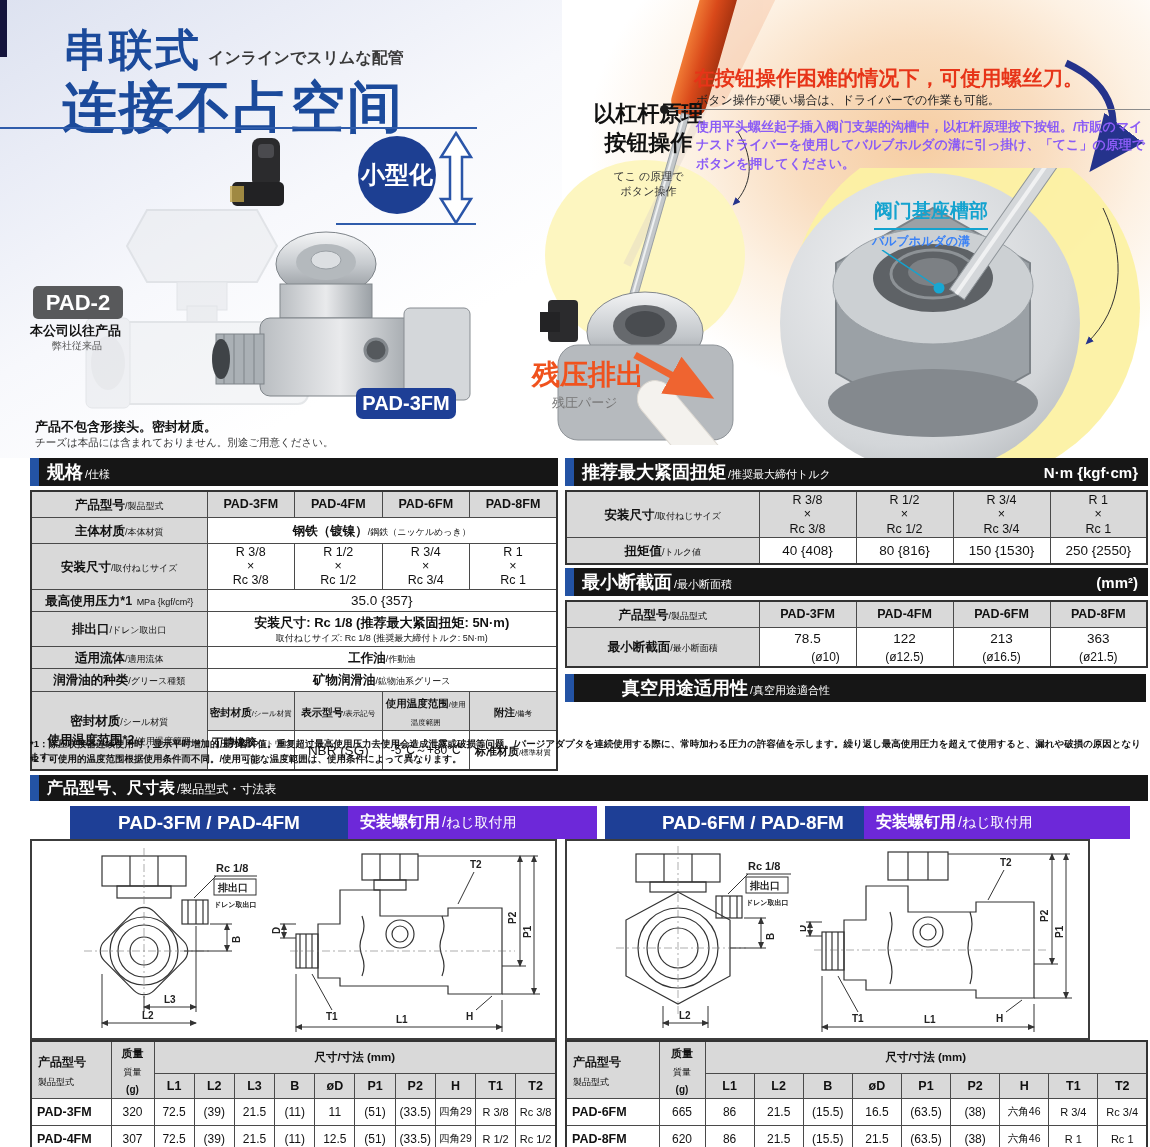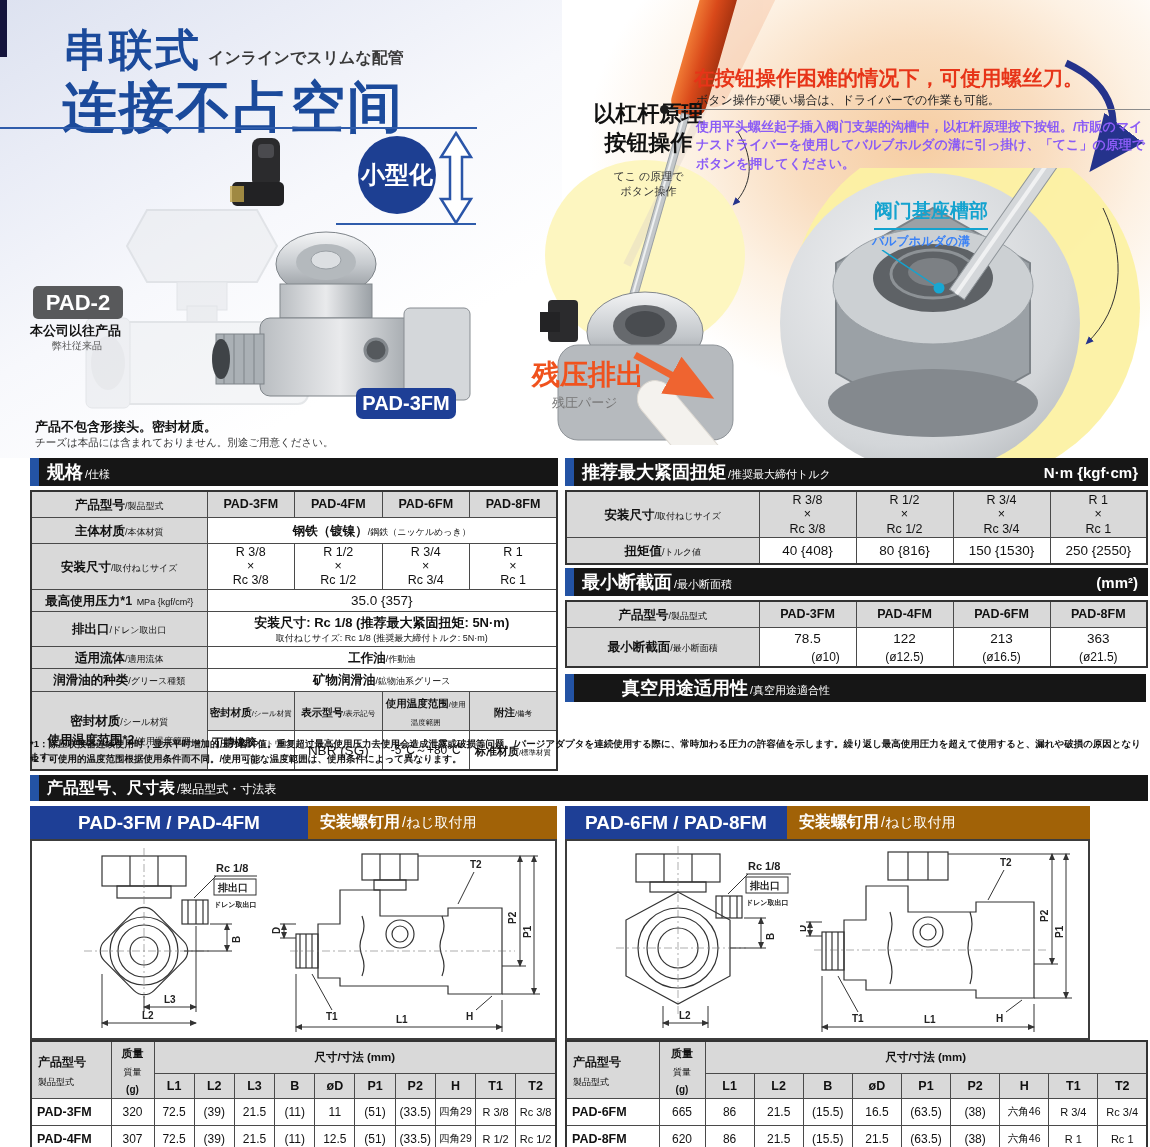--- a/index.html
+++ b/index.html
@@ -29,21 +29,21 @@
   table{border-collapse:collapse;table-layout:fixed;width:100%;}
   table.grid{border:2px solid #333;}
   table.grid td{border:1px solid #4a4a4a;text-align:center;vertical-align:middle;padding:1px 2px;}
   td.lbl{background:#d9d9d9;text-align:left;padding-left:7px;}
   td.hdc{background:#d9d9d9;}
   .cn{font-weight:bold;font-size:12.5px;}
   .jp{font-size:9px;font-weight:normal;}
   .val{font-size:13.5px;}
   .val-s{font-size:9px;display:block;}
   .thread{font-size:12.5px;line-height:1.15;}
-  .panelbar{background:#a16207;color:#fff;display:flex;align-items:center;box-sizing:border-box;}
+  .panelbar{background:#6d28d9;color:#fff;display:flex;align-items:center;box-sizing:border-box;margin-left:40px;}
   .panelbar .pbadge{background:#1e3f96;height:100%;display:flex;align-items:center;justify-content:center;
     font-weight:bold;font-size:19px;flex:0 0 auto;}
   .panelbar .pt1{font-weight:bold;font-size:16px;margin-left:12px;}
   .panelbar .pt2{font-size:14px;margin-left:2px;}
   .drawbox{border:2px solid #3c3c3c;background:#fff;box-sizing:border-box;}
   .foot{font-size:9.5px;font-weight:600;line-height:1.4;color:#111;}
   svg text{font-family:"Liberation Sans","DejaVu Sans",sans-serif;font-weight:bold;fill:#222;}
   .dimline{stroke:#333;stroke-width:1;fill:none;}
   .draw{stroke:#333;stroke-width:1.2;fill:none;}
 </style>
@@ -517,21 +517,21 @@
         <td>(33.5)</td>
         <td style="font-size:10.5px;">四角29</td>
         <td style="font-size:11px;">R 1/2</td>
         <td style="font-size:11px;">Rc 1/2</td>
       </tr>
     </tbody>
       </table>
   </div>
 
   <div class="abs panelbar" style="left:565px;top:806px;width:525px;height:33px;">
-    <span class="pbadge" style="width:222px;">PAD-6FM / PAD-8FM</span>
+    <span class="pbadge" style="width:222px;padding-left:37px;">PAD-6FM / PAD-8FM</span>
     <span class="pt1">安装螺钉用</span>
     <span class="pt2">/ねじ取付用</span>
   </div>
   <div class="abs drawbox" style="left:565px;top:839px;width:525px;height:201px;"></div>
 
   <svg class="abs" style="left:578px;top:846px;" width="215" height="188" viewBox="0 0 215 188">
     <defs>
         <marker id="a3" markerWidth="8" markerHeight="8" refX="6" refY="3" orient="auto-start-reverse">
           <path d="M0,0 L7,3 L0,6 Z" fill="#333"></path>
         </marker>

